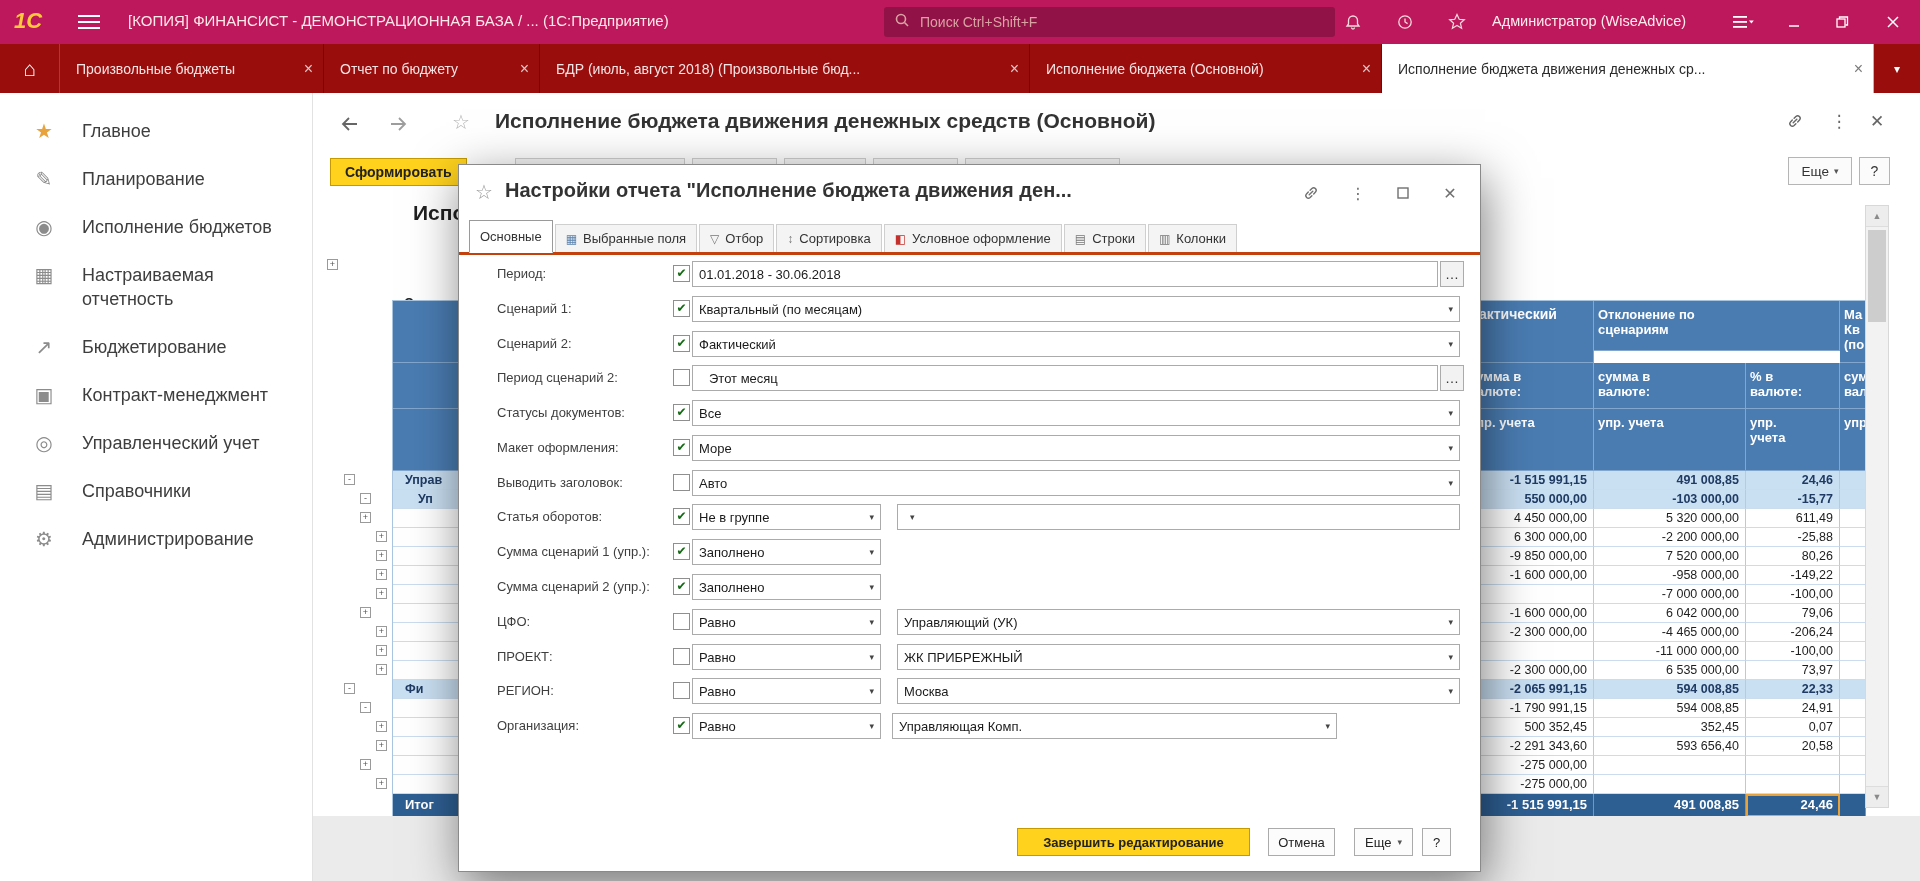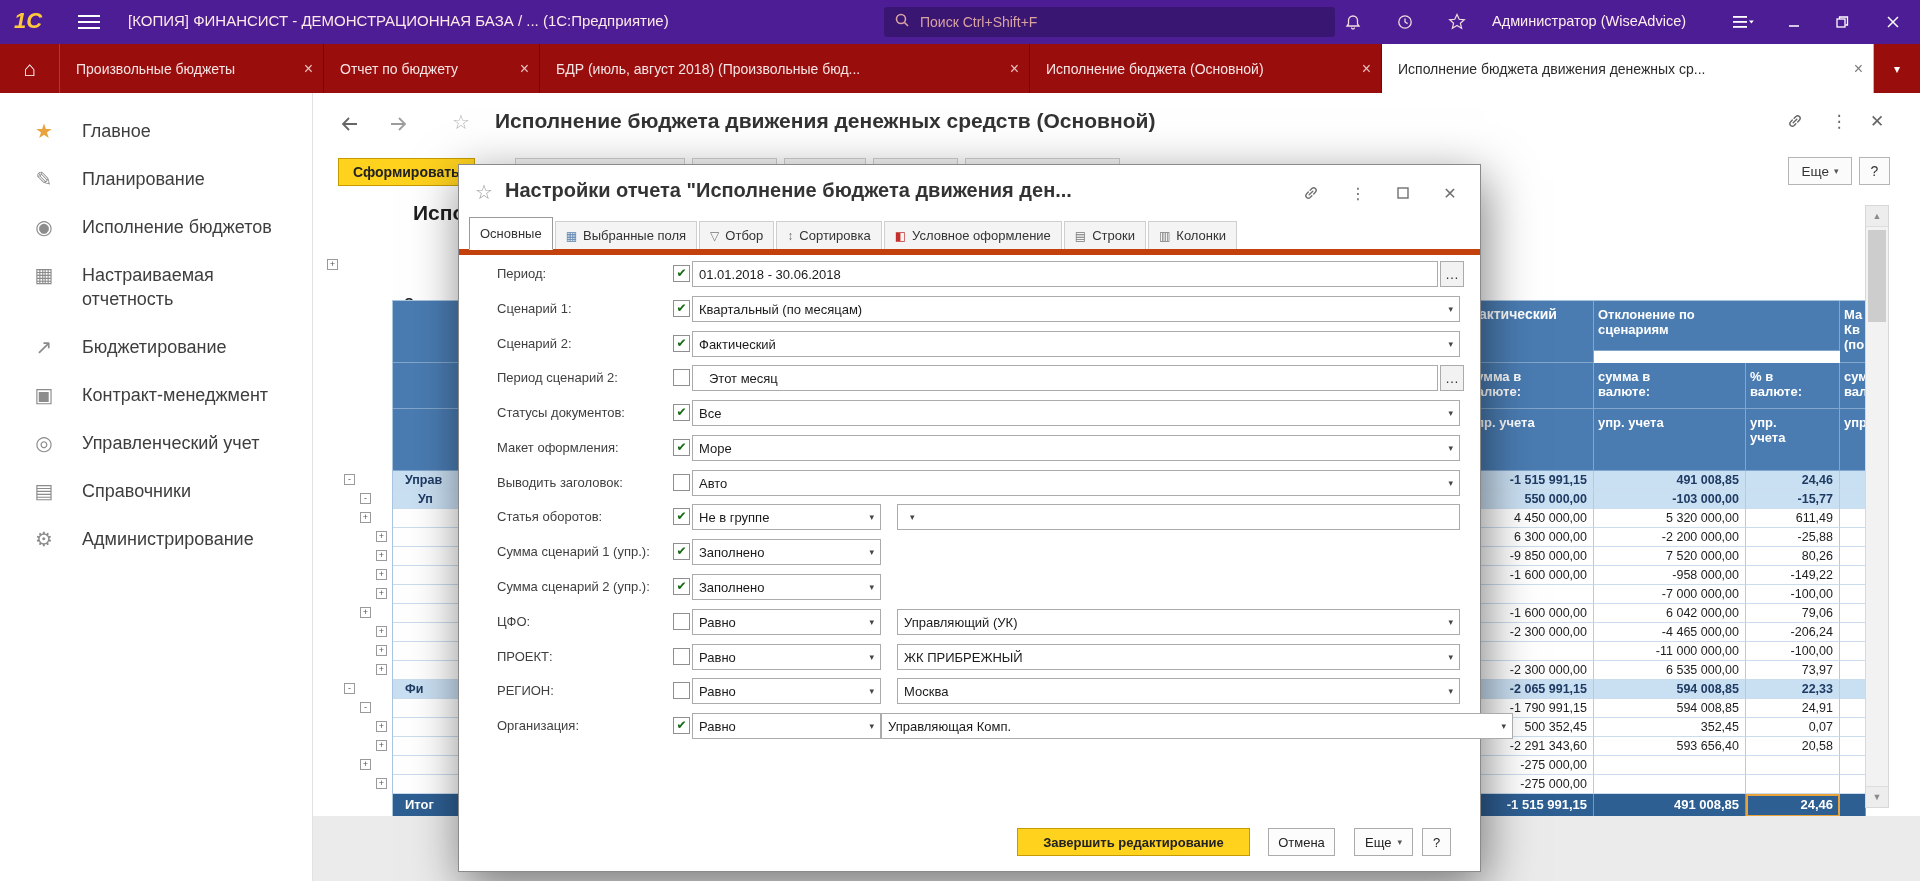--- a/index.html
+++ b/index.html
@@ -1,20 +1,20 @@
 <!DOCTYPE html>
 <html><head>
 <meta charset="utf-8">
 <style>
   html,body{margin:0;padding:0;}
   body{font-family:"Liberation Sans","DejaVu Sans",sans-serif;}
   .page{position:relative;width:1920px;height:881px;overflow:hidden;background:#fff;}
 
   
-  .titlebar{position:absolute;left:0;top:0;width:1920px;height:44px;background:#4c1d95;}
+  .titlebar{position:absolute;left:0;top:0;width:1920px;height:44px;background:#be185d;}
   .logo{position:absolute;left:14px;top:8px;font-size:22px;font-weight:700;font-style:italic;color:#FFC83D;}
   .tb-burger{position:absolute;left:78px;top:14px;}
   .win-title{position:absolute;left:128px;top:12px;font-size:15px;color:#FFE9E9;white-space:nowrap;}
   .tb-search{position:absolute;left:884px;top:7px;width:451px;height:30px;background:rgba(0,0,0,.24);border-radius:3px;display:flex;align-items:center;padding:0 10px;gap:8px;box-sizing:border-box;}
   .tb-search input{flex:1;background:transparent;border:none;outline:none;color:#FFECEC;font-size:14px;font-family:inherit;}
   .tb-search input::placeholder{color:#D9A3A3;}
   .tb-ico{position:absolute;top:12px;width:20px;height:20px;display:flex;align-items:center;justify-content:center;}
   .tb-user{position:absolute;left:1492px;top:13px;font-size:14.5px;color:#FFEDED;white-space:nowrap;}
   .win-btn{position:absolute;top:0;width:48px;height:44px;display:flex;align-items:center;justify-content:center;}
 
@@ -35,21 +35,21 @@
   .side-item{display:flex;padding:12px 8px 12px 30px;cursor:pointer;align-items:flex-start;}
   .side-ico{width:28px;margin-right:24px;font-size:20px;line-height:24px;text-align:center;flex:none;}
   .side-label{font-size:18px;line-height:24px;color:#3E3E3E;}
 
   
   .content{position:absolute;left:313px;top:93px;width:1607px;height:788px;background:#fff;}
   .nav-btn{position:absolute;top:17px;width:34px;height:28px;display:flex;align-items:center;justify-content:center;cursor:pointer;}
   .chead-star{position:absolute;left:139px;top:17px;font-size:20px;color:#B5B5B5;}
   .chead-title{position:absolute;left:182px;top:16px;font-size:21px;font-weight:600;color:#333;white-space:nowrap;}
   .chead-ico{position:absolute;top:16px;width:24px;height:24px;display:flex;align-items:center;justify-content:center;font-size:17px;color:#666;cursor:pointer;}
-  .btn-generate{position:absolute;left:17px;top:65px;height:28px;padding:0 14px;background:#FFD21E;border:1px solid #C59B00;font-size:14px;font-weight:700;color:#222;display:flex;align-items:center;box-sizing:border-box;z-index:2;white-space:nowrap;margin-left:8px;}
+  .btn-generate{position:absolute;left:17px;top:65px;height:28px;padding:0 14px;background:#FFD21E;border:1px solid #C59B00;font-size:14px;font-weight:700;color:#222;display:flex;align-items:center;box-sizing:border-box;z-index:2;white-space:nowrap;}
   .btn-ghost{position:absolute;top:65px;height:28px;background:#F6F6F6;border:1px solid #CFCFCF;box-sizing:border-box;z-index:1;}
   .btn-more{position:absolute;left:1475px;top:64px;width:64px;height:28px;border:1px solid #B5B5B5;background:#FBFBFB;display:flex;align-items:center;justify-content:center;gap:5px;font-size:13.5px;color:#333;box-sizing:border-box;}
   .btn-help{position:absolute;left:1546px;top:64px;width:31px;height:28px;border:1px solid #B5B5B5;background:#FBFBFB;display:flex;align-items:center;justify-content:center;font-size:14px;color:#333;box-sizing:border-box;}
   .caret{font-size:9px;color:#555;}
 
   
   .report{position:absolute;left:0;top:0;width:1607px;height:788px;}
   .bg-title{position:absolute;left:100px;top:108px;font-size:21px;font-weight:700;color:#1F1F1F;white-space:nowrap;}
   .bg-param{position:absolute;left:91px;font-size:13px;font-weight:700;color:#222;white-space:nowrap;}
   .tree-mark{position:absolute;width:11px;height:11px;border:1px solid #9A9A9A;background:#fff;font-size:9px;line-height:9px;text-align:center;color:#555;box-sizing:border-box;cursor:pointer;}
@@ -70,21 +70,21 @@
   .vs-down{position:absolute;bottom:0;left:0;right:0;border-top:1px solid #DDD;border-bottom:none;}
   .vs-thumb{position:absolute;left:2px;right:2px;top:24px;height:92px;background:#CDCDCD;}
   .bottom-band{position:absolute;left:0;top:723px;width:1607px;height:65px;background:#EBEBEB;}
 
   
   .modal{position:absolute;left:145px;top:71px;width:1023px;height:708px;background:#fff;border:1px solid #8A8A8A;box-shadow:4px 14px 46px rgba(0,0,0,.5);z-index:30;box-sizing:border-box;}
   .m-head{position:relative;height:54px;}
   .m-star{position:absolute;left:16px;top:15px;font-size:20px;color:#9A9A9A;}
   .m-title{position:absolute;left:46px;top:14px;font-size:20px;font-weight:700;color:#333;white-space:nowrap;}
   .m-ico{position:absolute;top:17px;width:22px;height:22px;display:flex;align-items:center;justify-content:center;font-size:16px;color:#707070;cursor:pointer;}
-  .m-tabs{position:absolute;left:0;top:54px;width:100%;height:36px;box-sizing:border-box;border-bottom:6px solid #c2410c;display:flex;align-items:flex-end;padding-left:10px;gap:2px;background:#fff;}
+  .m-tabs{position:absolute;left:0;top:54px;width:100%;height:36px;box-sizing:border-box;border-bottom:3px solid #c2410c;display:flex;align-items:flex-end;padding-left:10px;gap:2px;background:#fff;}
   .m-tab{display:flex;align-items:center;gap:6px;height:28px;padding:0 10px;background:#F4F4F4;border:1px solid #CFCFCF;border-bottom:none;font-size:13px;color:#333;box-sizing:border-box;cursor:pointer;}
   .m-tab.active{background:#fff;border-color:#9A9A9A;height:33px;position:relative;z-index:2;margin-bottom:-1px;border-bottom:1px solid #fff;}
   .mt-ico{font-size:12px;line-height:1;}
   .m-form{position:absolute;left:0;top:0;width:100%;height:100%;}
   .f-row{position:absolute;left:0;width:100%;height:26px;margin-left:24px;}
   .f-label{position:absolute;left:14px;top:0;line-height:26px;font-size:13px;color:#3F3F3F;white-space:nowrap;}
   .f-check{position:absolute;left:190px;top:4px;width:17px;height:17px;border:1px solid #8F8F8F;box-sizing:border-box;font-size:12px;line-height:14px;text-align:center;color:#146914;background:#fff;cursor:pointer;}
   .f-input{position:absolute;top:0;height:26px;border:1px solid #ABABAB;box-sizing:border-box;background:#fff;display:flex;align-items:center;padding:0 6px;font-size:13px;color:#1B1B1B;cursor:pointer;}
   .f-input .val{flex:1;white-space:nowrap;overflow:hidden;}
   .arr{font-size:9px;color:#444;margin-left:6px;flex:none;}
@@ -626,21 +626,21 @@
               <span class="arr">▾</span>
             </div>
           </div>
           <div class="f-row" style="top: 548px;">
             <div class="f-label">Организация:</div>
             <div class="f-check on">✔</div>
             <div class="f-input combo" style="left: 209px; width: 189px;">
               <span class="val">Равно</span>
               <span class="arr">▾</span>
             </div>
-            <div class="f-input combo" style="left: 398px; width: 632px;">
+            <div class="f-input combo" style="left: 409px; width: 445px;">
               <span class="val">Управляющая Комп.</span>
               <span class="arr">▾</span>
             </div>
           </div>
         </div>
       <div class="m-btn finish">Завершить редактирование</div>
       <div class="m-btn cancel">Отмена</div>
       <div class="m-btn more">
           <span>Еще</span>
           <span class="caret">▾</span>

